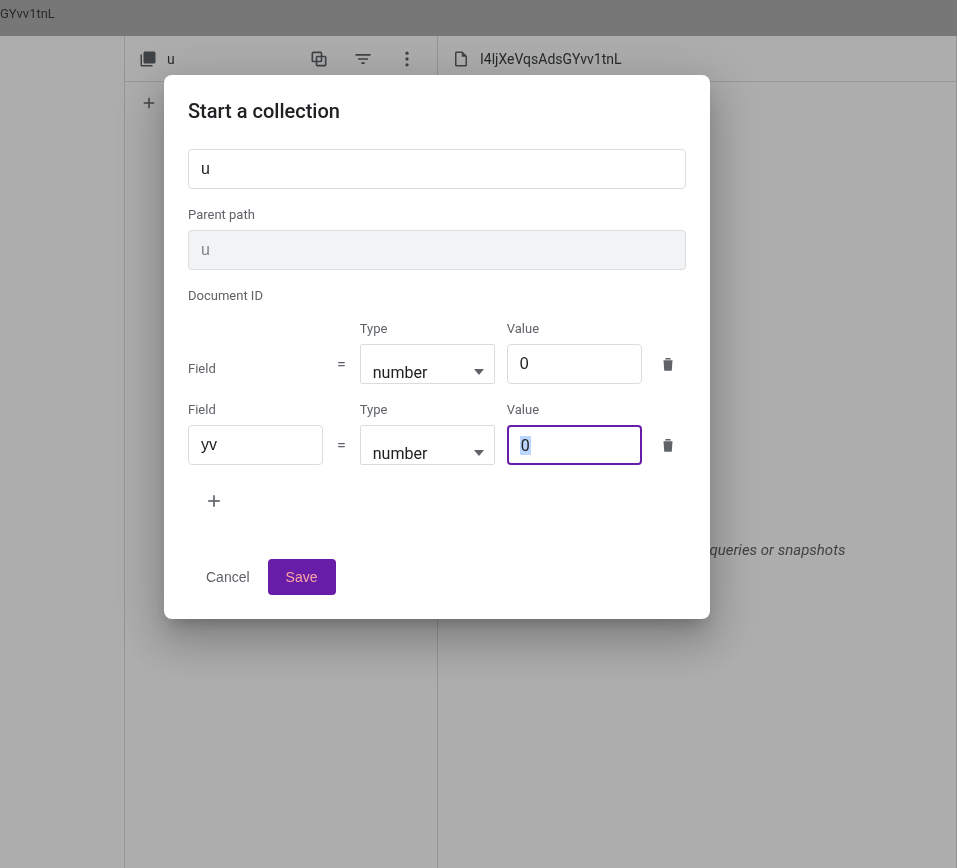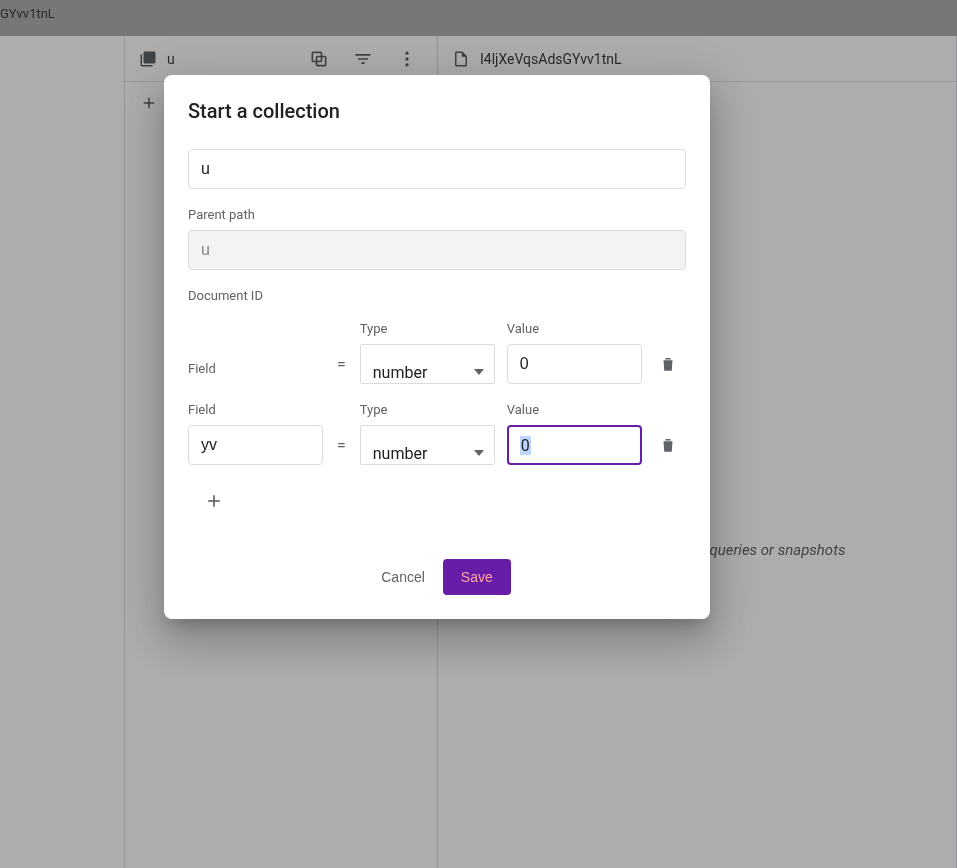--- a/index.html
+++ b/index.html
@@ -142,21 +142,21 @@
   }
   .add-row {
     height: 36px; width: 36px;
     display: flex; align-items: center; justify-content: center;
     color: #5f6368;
     margin-top: 4px;
     margin-left: 8px;
   }
   .dialog-actions {
     display: flex;
-    justify-content: center;
+    justify-content: flex-start;
     margin-top: 40px;
   }
   .btn {
     height: 36px;
     padding: 0 18px;
     border-radius: 4px;
     font-size: 14px;
     font-weight: 500;
     display: inline-flex;
     align-items: center;

